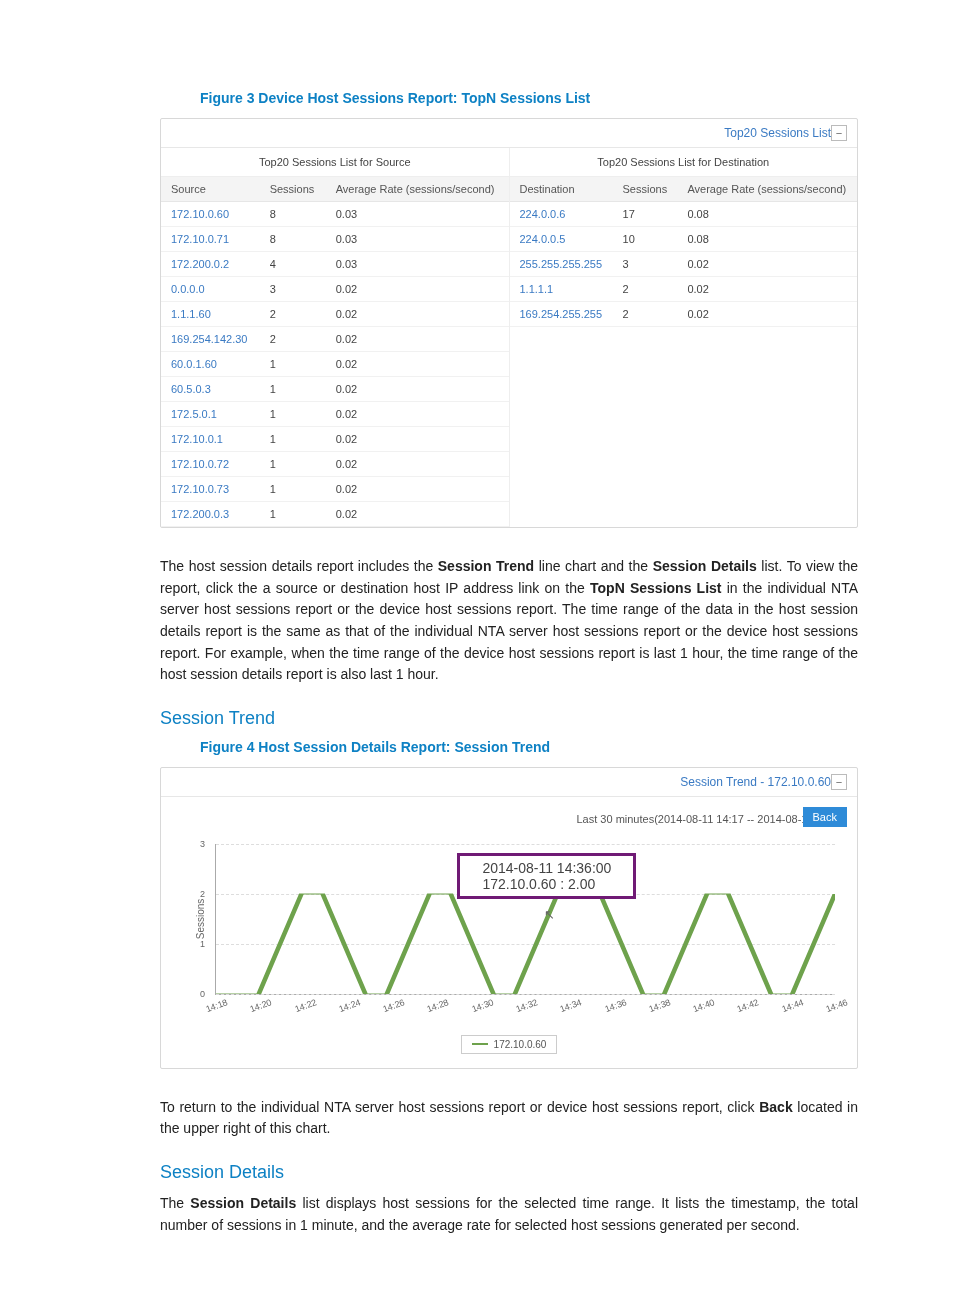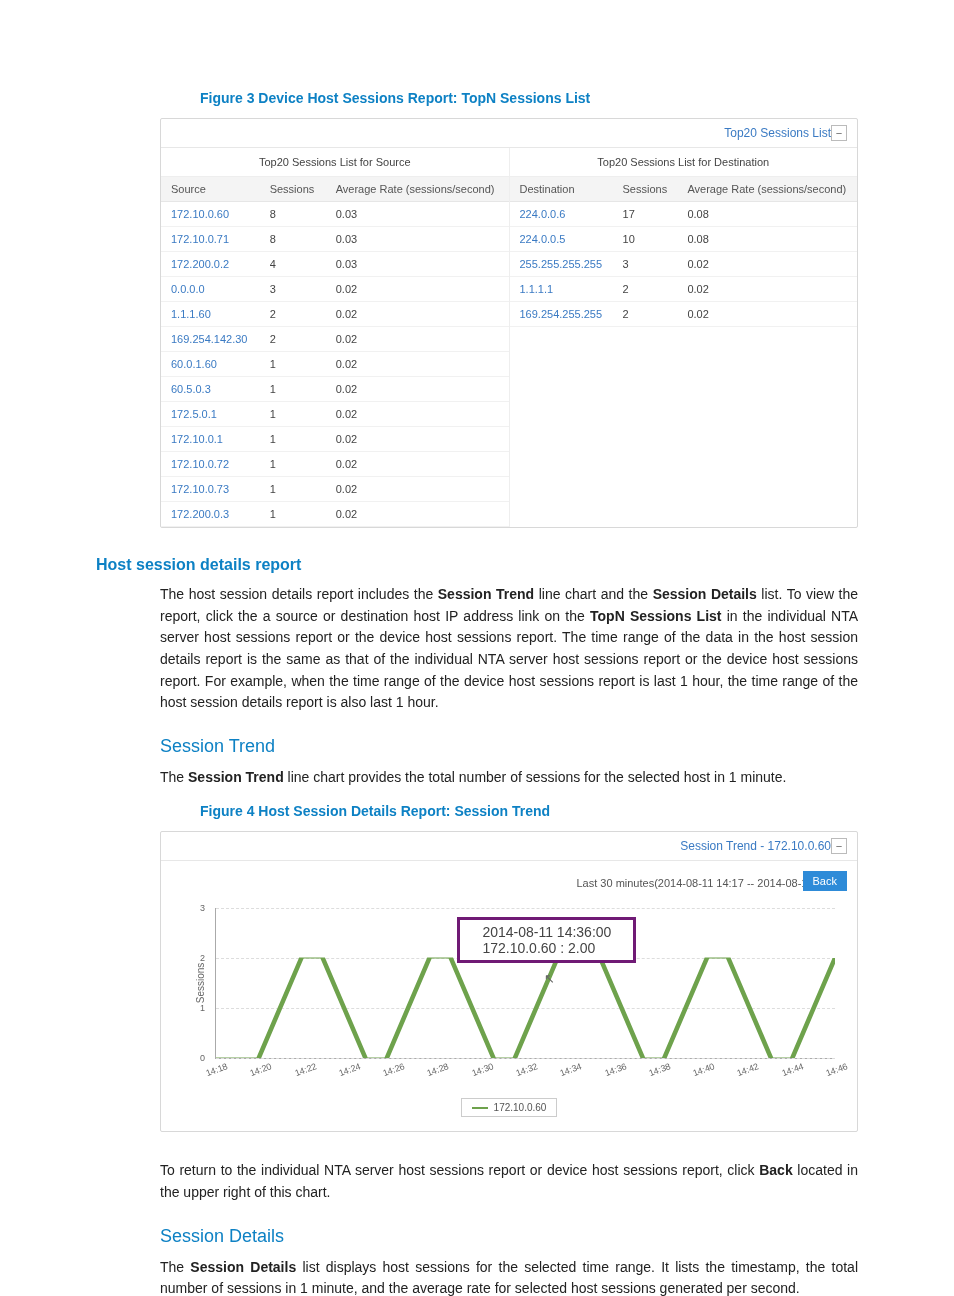--- a/index.html
+++ b/index.html
@@ -163,29 +163,25 @@
                 <td class="link">169.254.255.255</td>
                 <td>2</td>
                 <td>0.02</td>
               </tr>
             </tbody>
         </table>
       </div>
     </div>
   </div>
 
-  <div class="h2">Host session details report</div>
   <p class="body-text">
     <span>The host session details report includes the </span><b>Session Trend</b><span> line chart and the </span><b>Session Details</b><span> list. To view the report, click the a source or destination host IP address link on the </span><b>TopN Sessions List</b><span> in the individual NTA server host sessions report or the device host sessions report. The time range of the data in the host session details report is the same as that of the individual NTA server host sessions report or the device host sessions report. For example, when the time range of the device host sessions report is last 1 hour, the time range of the host session details report is also last 1 hour.</span>
   </p>
 
   <div class="h3">Session Trend</div>
-  <p class="body-text">
-    <span>The </span><b>Session Trend</b><span> line chart provides the total number of sessions for the selected host in 1 minute.</span>
-  </p>
 
   <div class="fig-caption">Figure 4 Host Session Details Report: Session Trend</div>
   <div class="panel">
     <div class="panel-hd">
       <span>Session Trend - 172.10.0.60</span>
       <span class="collapse">−</span>
     </div>
     <div class="chart-body">
       <div class="chart-toolbar">
         <span class="chart-range">Last 30 minutes(2014-08-11 14:17 -- 2014-08-11 14:47)</span>

